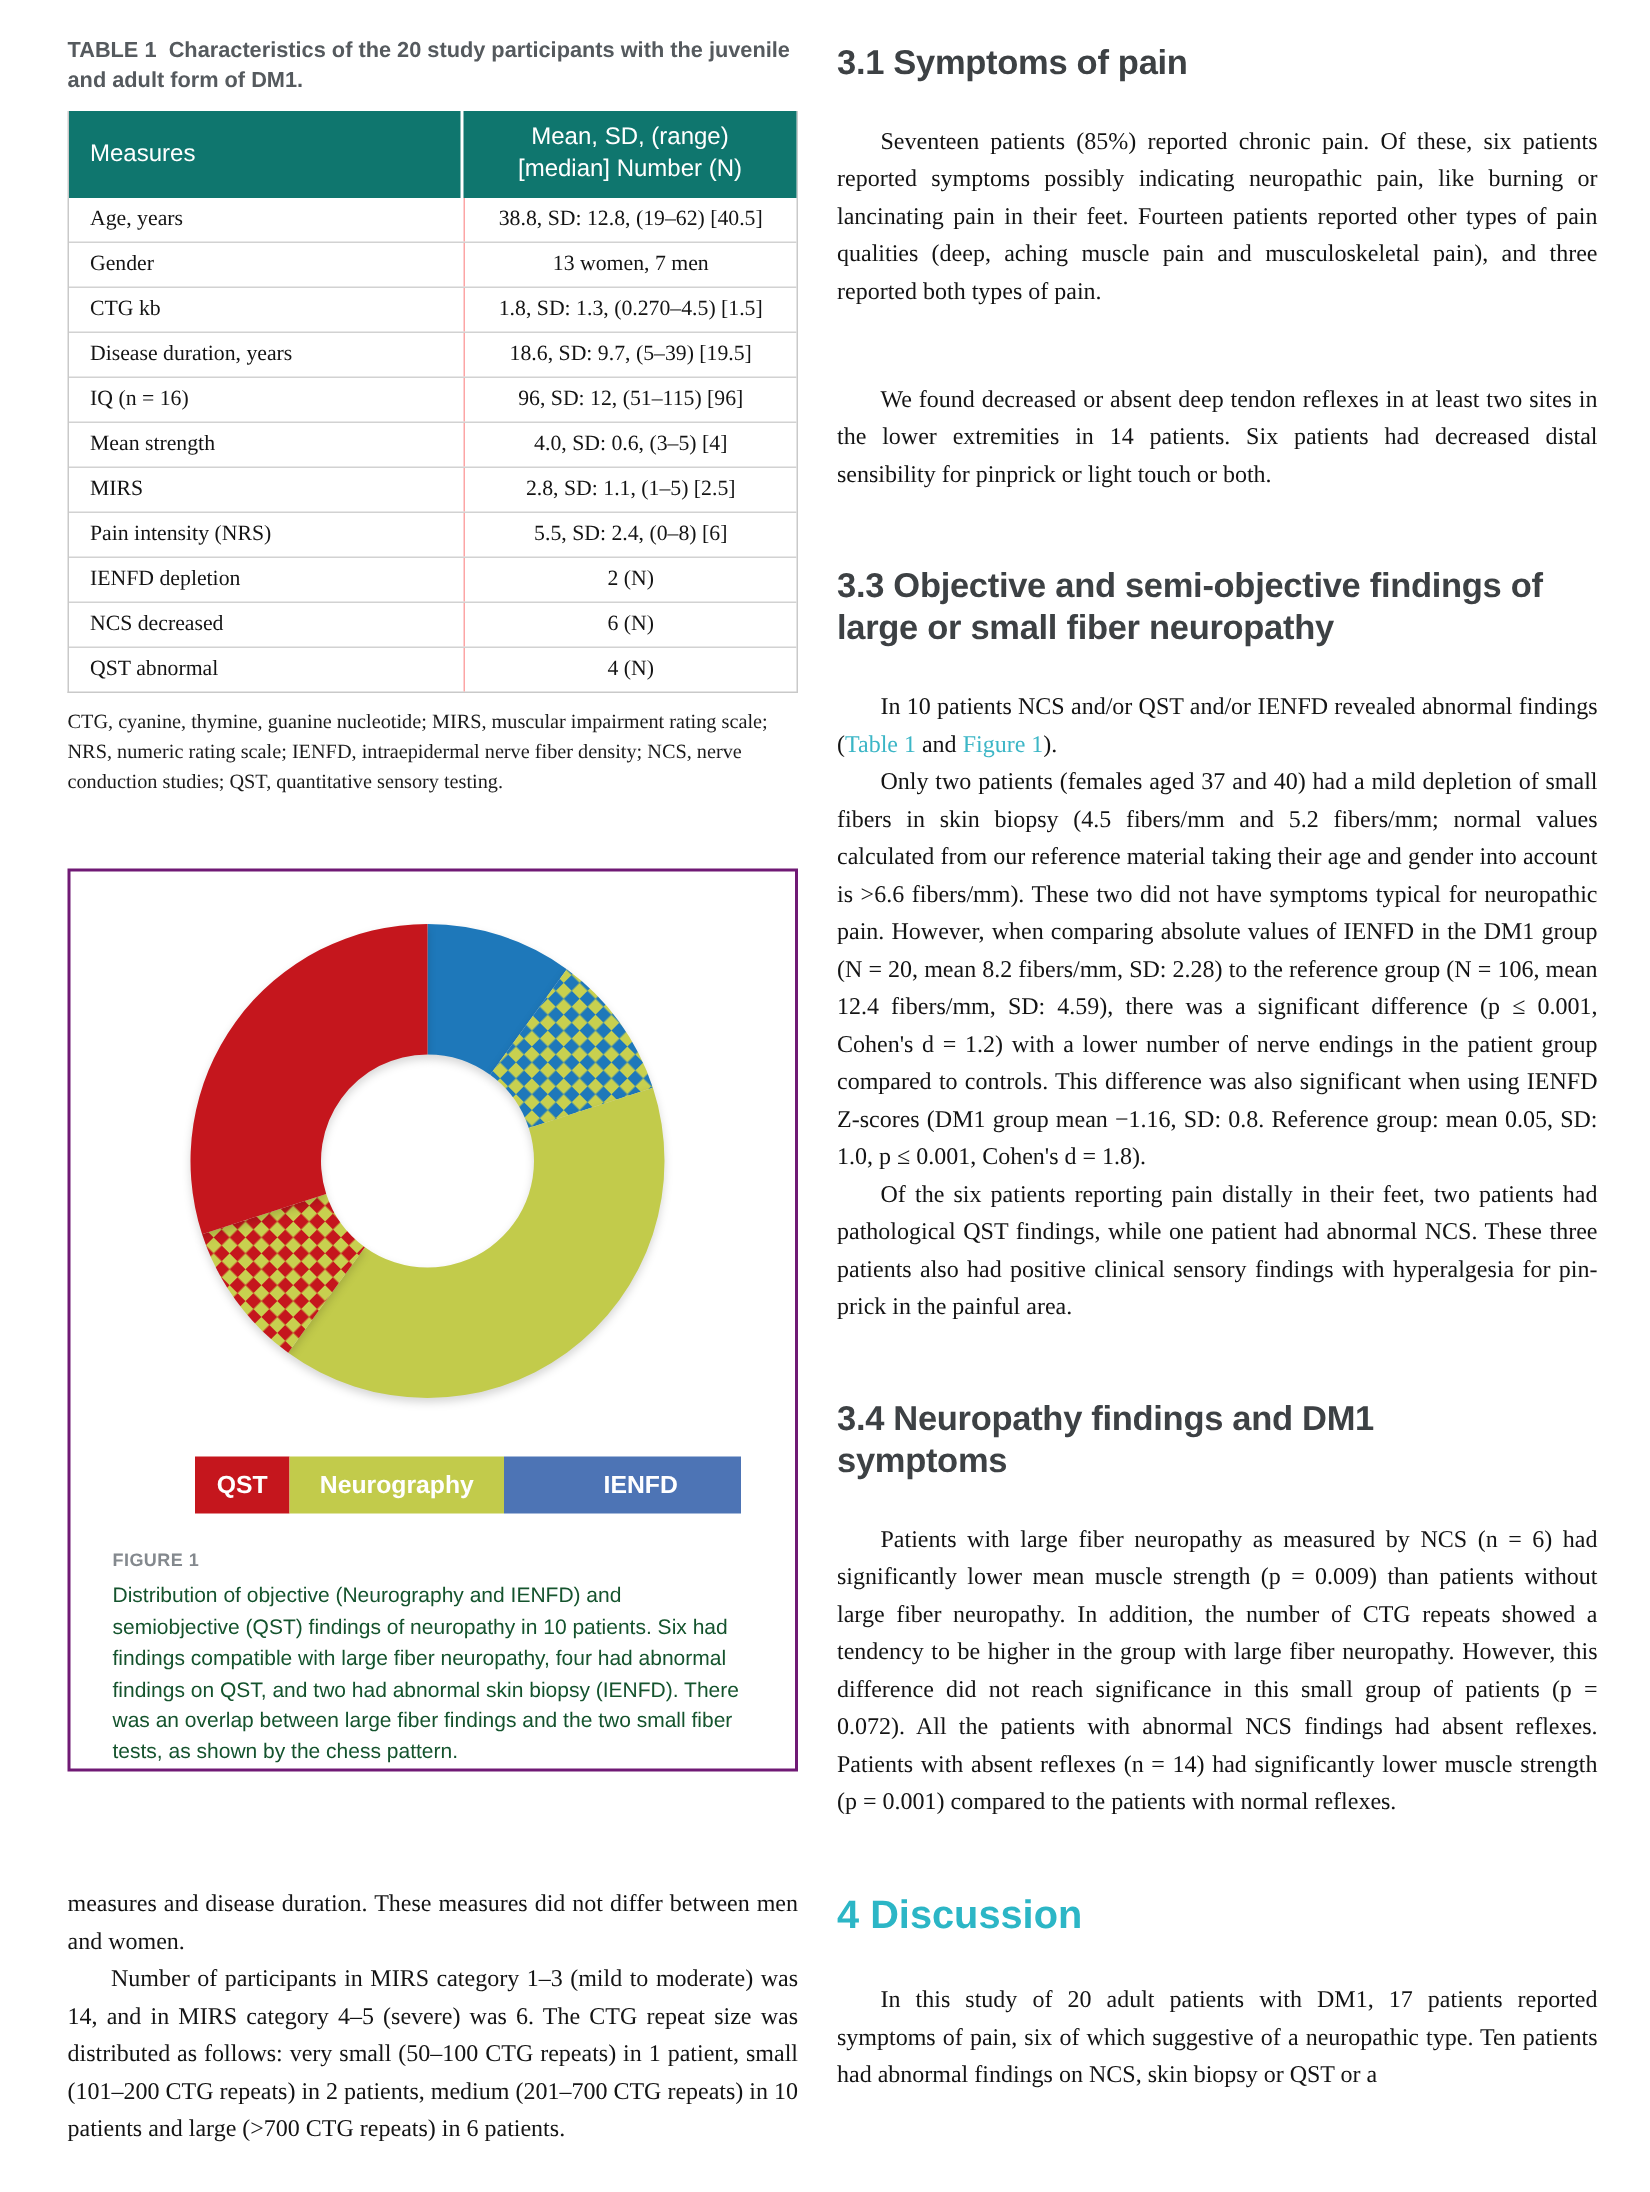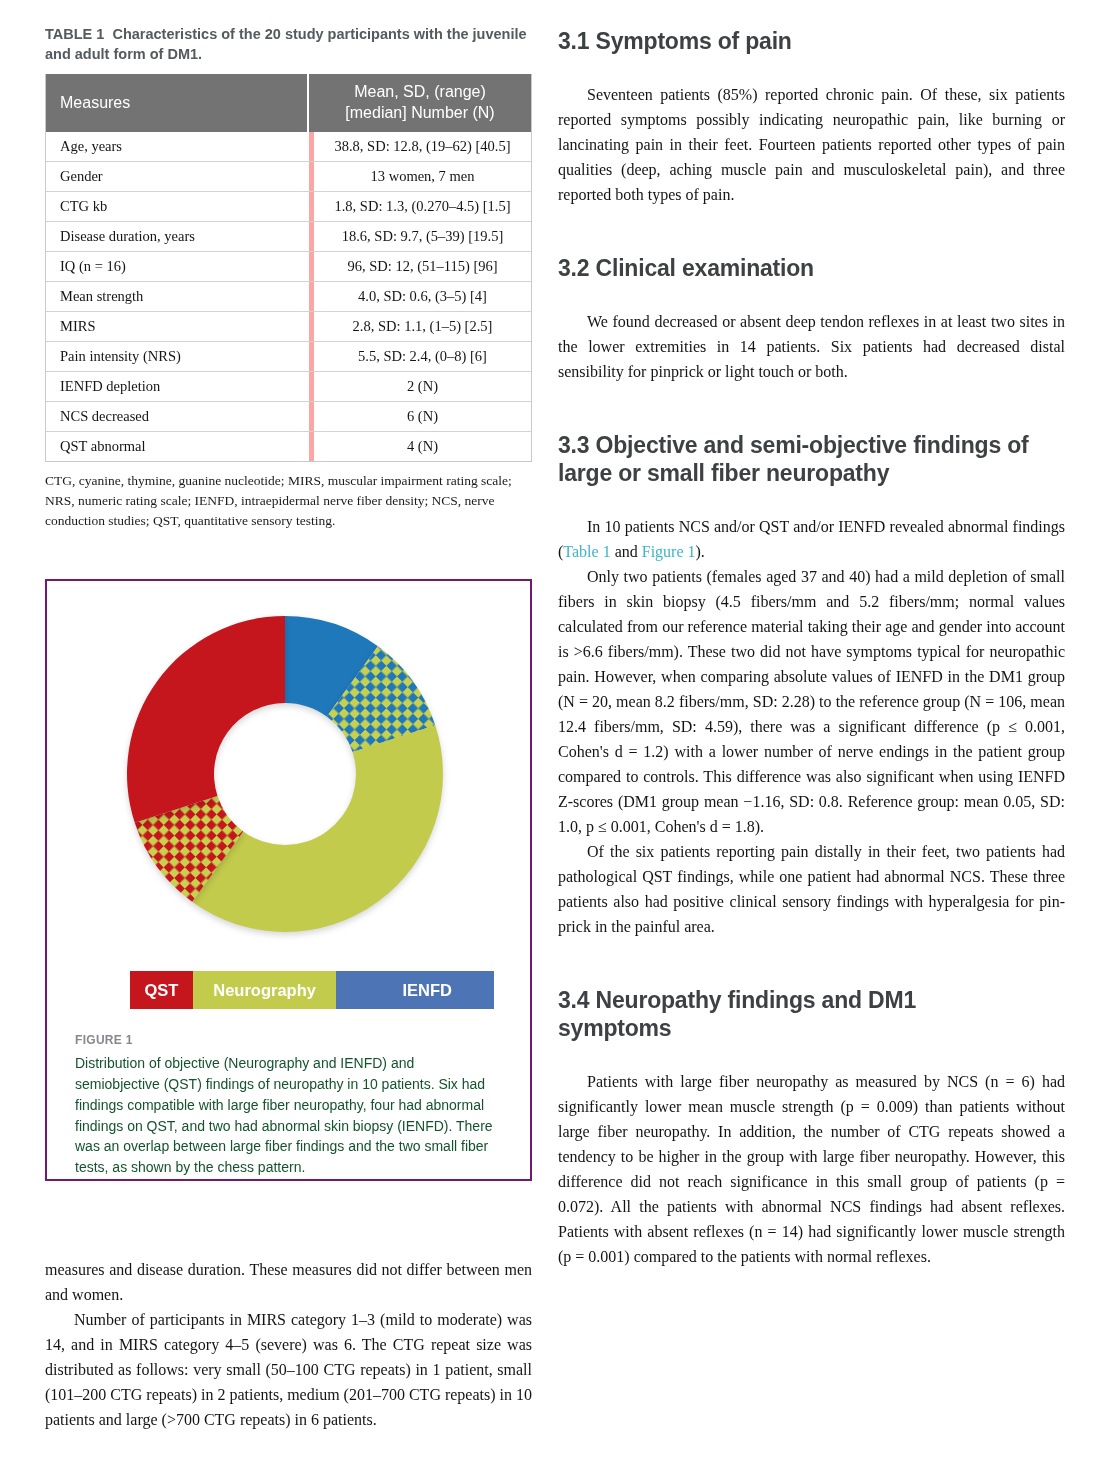--- a/index.html
+++ b/index.html
@@ -5,28 +5,28 @@
   html,body{margin:0;padding:0;background:#ffffff;}
   .page{position:relative;width:1100px;height:1461px;background:#ffffff;overflow:hidden;
         font-family:"Liberation Serif", serif;color:#141414;}
   .col-left{position:absolute;left:45px;top:25px;width:487px;}
   .col-right{position:absolute;left:558px;top:27px;width:507px;}
 
   
   .tbl-caption{font-family:"Liberation Sans", sans-serif;font-size:14.5px;font-weight:bold;
                color:#555a5e;line-height:1.35;margin:0 0 10px 0;text-align:left;}
   .tbl{border:1px solid #c9c9c9;border-top:none;}
-  .thead{display:flex;background:#737373;color:#ffffff;font-family:"Liberation Sans", sans-serif;}
+  .thead{display:flex;background:#0f766e;color:#ffffff;font-family:"Liberation Sans", sans-serif;}
   .thead .hc1{width:233px;padding:10px 14px;display:flex;align-items:center;font-size:16px;
               border-right:2px solid #ffffff;}
   .thead .hc2{flex:1;text-align:center;padding:8px 6px;font-size:16px;line-height:1.3;}
   .trow{display:flex;border-top:1px solid #d2d2d2;font-size:14.5px;}
   .trow:first-child{border-top:none;}
   .trow .tc1{width:235px;padding:6px 14px;}
-  .trow .tc2{flex:1;text-align:center;padding:6px 6px;border-left:5px solid #fca5a5;}
+  .trow .tc2{flex:1;text-align:center;padding:6px 6px;border-left:1px solid #fca5a5;}
   .tbl-footnote{font-size:13.5px;line-height:1.5;margin:9px 0 0 0;color:#1b1b1b;text-align:left;}
 
   
   .fig-panel{position:relative;margin-top:48px;height:598px;border:2px solid #701a75;background:#fff;}
   .donut-svg{position:absolute;top:0;left:0;}
   .donut-svg path{filter:drop-shadow(0 3px 3px rgba(0,0,0,.16));}
   .legend{position:absolute;top:390px;left:83px;width:364px;height:38px;display:flex;
           font-family:"Liberation Sans", sans-serif;color:#ffffff;font-weight:bold;font-size:16.5px;}
   .legend-box{display:flex;align-items:center;justify-content:center;}
   .legend-box.b0{width:70px;}
@@ -170,30 +170,33 @@
   </div>
 
   <div class="col-right">
 
     <div class="sec first">
       <h2 class="sec-h">3.1 Symptoms of pain</h2>
       <p class="para">Seventeen patients (85%) reported chronic pain. Of these, six patients reported symptoms possibly indicating neuropathic pain, like burning or lancinating pain in their feet. Fourteen patients reported other types of pain qualities (deep, aching muscle pain and musculoskeletal pain), and three reported both types of pain.</p>
     </div>
 
     <div class="sec">
-      <h2 class="sec-h">3.2 Clinical examination</h2>
       <p class="para">We found decreased or absent deep tendon reflexes in at least two sites in the lower extremities in 14 patients. Six patients had decreased distal sensibility for pinprick or light touch or both.</p>
     </div>
 
     <div class="sec">
       <h2 class="sec-h">3.3 Objective and semi-objective findings of large or small fiber neuropathy</h2>
       <p class="para"><span>In 10 patients NCS and/or QST and/or IENFD revealed abnormal findings (</span><a class="reflink" href="#">Table 1</a><span> and </span><a class="reflink" href="#">Figure 1</a><span>).</span></p>
       <p class="para">Only two patients (females aged 37 and 40) had a mild depletion of small fibers in skin biopsy (4.5 fibers/mm and 5.2 fibers/mm; normal values calculated from our reference material taking their age and gender into account is &gt;6.6 fibers/mm). These two did not have symptoms typical for neuropathic pain. However, when comparing absolute values of IENFD in the DM1 group (N = 20, mean 8.2 fibers/mm, SD: 2.28) to the reference group (N = 106, mean 12.4 fibers/mm, SD: 4.59), there was a significant difference (p ≤ 0.001, Cohen's d = 1.2) with a lower number of nerve endings in the patient group compared to controls. This difference was also significant when using IENFD Z-scores (DM1 group mean −1.16, SD: 0.8. Reference group: mean 0.05, SD: 1.0, p ≤ 0.001, Cohen's d = 1.8).</p>
       <p class="para">Of the six patients reporting pain distally in their feet, two patients had pathological QST findings, while one patient had abnormal NCS. These three patients also had positive clinical sensory findings with hyperalgesia for pin-prick in the painful area.</p>
     </div>
 
     <div class="sec">
       <h2 class="sec-h narrow">3.4 Neuropathy findings and DM1 symptoms</h2>
       <p class="para">Patients with large fiber neuropathy as measured by NCS (n = 6) had significantly lower mean muscle strength (p = 0.009) than patients without large fiber neuropathy. In addition, the number of CTG repeats showed a tendency to be higher in the group with large fiber neuropathy. However, this difference did not reach significance in this small group of patients (p = 0.072). All the patients with abnormal NCS findings had absent reflexes. Patients with absent reflexes (n = 14) had significantly lower muscle strength (p = 0.001) compared to the patients with normal reflexes.</p>
     </div>
 
+    <div class="sec">
+      <h2 class="disc-h">4 Discussion</h2>
+      <p class="para">In this study of 20 adult patients with DM1, 17 patients reported symptoms of pain, six of which suggestive of a neuropathic type. Ten patients had abnormal findings on NCS, skin biopsy or QST or a</p>
+    </div>
   </div>
 </div>
 
 </body></html>

